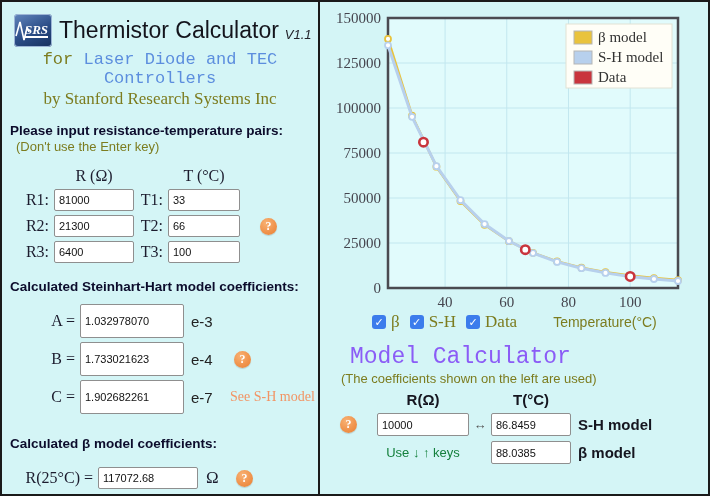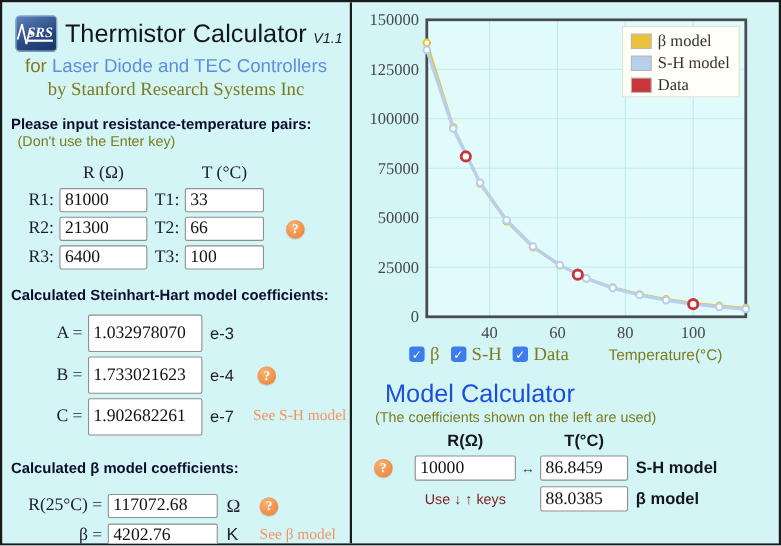--- a/index.html
+++ b/index.html
@@ -14,31 +14,31 @@
   
   .app-header{padding-top:12px;text-align:center;}
   .title-row{display:flex;align-items:center;justify-content:flex-start;padding-left:12px;text-align:left;}
   .logo{width:38px;height:33px;border-radius:4px;background:linear-gradient(155deg,#6286bd 0%,#2a4c86 55%,#16325e 100%);
     display:flex;align-items:center;justify-content:center;position:relative;box-shadow:0 0 0 1px #9db6d6 inset;}
   .logo svg{position:absolute;left:1px;top:5px;}
   .logo-text{color:#fff;font-weight:bold;font-style:italic;font-size:13px;margin-left:7px;
     border-bottom:2px solid #fff;font-family:"Liberation Serif",serif;line-height:13px;}
   .app-title{font-size:23px;color:#14141c;margin-left:7px;letter-spacing:0px;}
   .app-version{font-size:13px;font-style:italic;color:#23232b;margin-left:6px;margin-top:8px;}
-  .subtitle{font-family:Liberation Sans, sans-serif;font-size:17px;margin-top:3px;}
+  .subtitle{font-family:Liberation Mono, monospace;font-size:17px;margin-top:3px;}
   .olive{color:#7c7c1f;}
   .blue-link{color:#5c8ede;}
   .byline{font-family:"Liberation Serif","DejaVu Serif",serif;font-size:17px;color:#7c7c1f;margin-top:1px;}
 
   
   .sec-h{font-size:13.5px;font-weight:bold;color:#0c0c2c;margin-left:8px;}
   .sec-note{font-size:13px;color:#7c7c1f;margin-left:14px;margin-top:1px;}
   .serif{font-family:"Liberation Serif","DejaVu Serif",serif;color:#1c1c2e;}
   input.val{height:18px;border:1px solid #8f8f8f;border-radius:2px;background:#fff;
-    font-family:Liberation Serif, serif;font-size:16px;color:#111;padding:1px 4px;width:100%;box-sizing:border-box;}
+    font-family:Liberation Sans, sans-serif;font-size:11px;color:#111;padding:1px 4px;width:100%;box-sizing:border-box;}
   .help{width:17px;height:17px;border-radius:50%;flex:0 0 auto;
     background:radial-gradient(circle at 38% 30%,#f8b275 0%,#f0944d 55%,#e87f32 100%);
     color:#fff;font-weight:bold;font-size:12px;display:inline-flex;align-items:center;justify-content:center;
     font-family:"Liberation Serif",serif;box-shadow:0 1px 1px rgba(0,0,0,.15);cursor:pointer;}
   .linktext{font-family:"Liberation Serif","DejaVu Serif",serif;font-size:14px;color:#f29464;cursor:pointer;white-space:nowrap;}
 
   
   .pairs-grid{display:grid;grid-template-columns:36px 80px 34px 72px auto;row-gap:4px;
     margin-left:16px;margin-top:13px;align-items:center;}
   .col-h{font-size:16px;justify-self:center;}
@@ -64,29 +64,29 @@
   
   #chart{display:block;}
   .controls-row{display:flex;align-items:center;margin-left:52px;margin-top:0px;height:20px;}
   .cb{width:14px;height:14px;background:#3c7cec;border-radius:3px;color:#fff;font-size:11px;font-weight:bold;
     display:inline-flex;align-items:center;justify-content:center;cursor:pointer;flex:0 0 auto;}
   .cb-label{font-family:"Liberation Serif","DejaVu Serif",serif;font-size:17px;color:#7c7c1f;margin:0 10px 0 5px;}
   .x-axis-label{font-size:14px;color:#7c7c1f;margin-left:26px;}
 
   
   .calc{margin-top:12px;}
-  .calc-title{font-size:23px;color:#1d4ed8;margin-left:30px;}
+  .calc-title{font-size:23px;color:#8b5cf6;margin-left:30px;font-family:Liberation Mono, monospace;}
   .calc-note{font-size:13px;color:#7c7c1f;margin-left:21px;margin-top:1px;}
   .calc-grid{display:grid;grid-template-columns:39px 92px 22px 80px auto;row-gap:5px;
     margin-left:18px;margin-top:5px;align-items:center;}
   .calc-col{font-size:15px;font-weight:bold;color:#15151f;justify-self:center;}
   .calc-grid input.val{height:23px;}
   .swap{font-size:13px;color:#555;justify-self:center;}
   .model-label{font-size:15px;font-weight:bold;color:#15151f;padding-left:7px;white-space:nowrap;}
-  .keys-hint{font-size:13px;color:#7f1d1d;justify-self:center;white-space:nowrap;}
+  .keys-hint{font-size:13px;color:#15803d;justify-self:center;white-space:nowrap;}
   .calc-help{justify-self:start;margin-left:2px;}
 </style>
 </head>
 <body>
 
 <div class="frame">
 
   <div class="left-panel">
 
     <div class="app-header">

